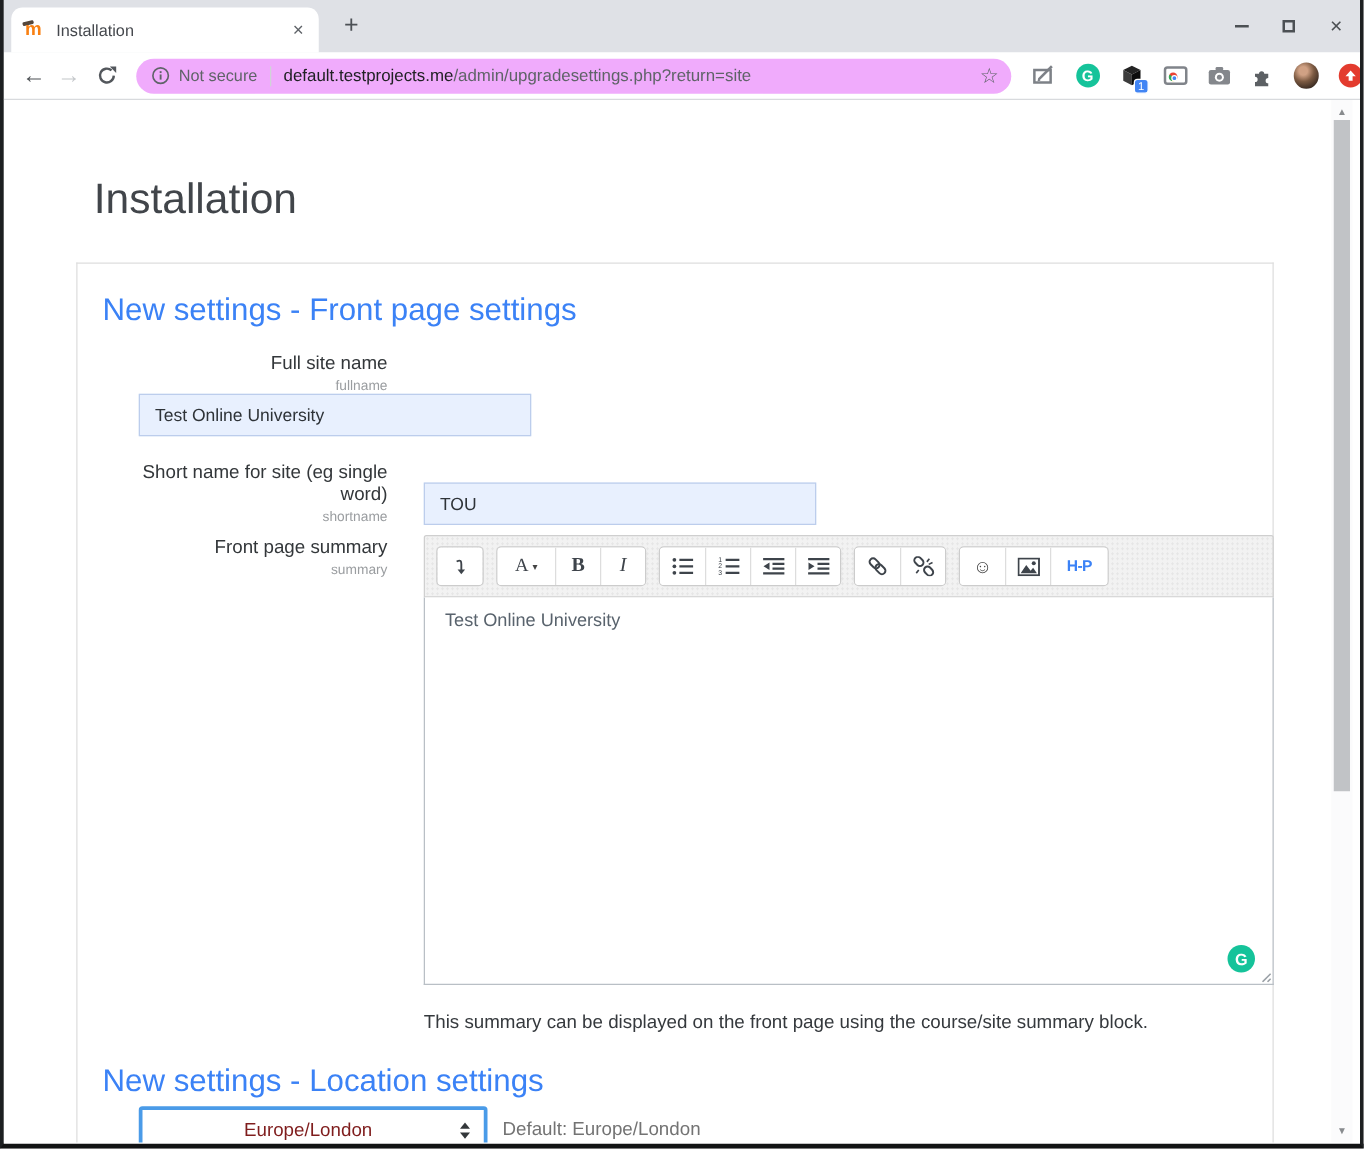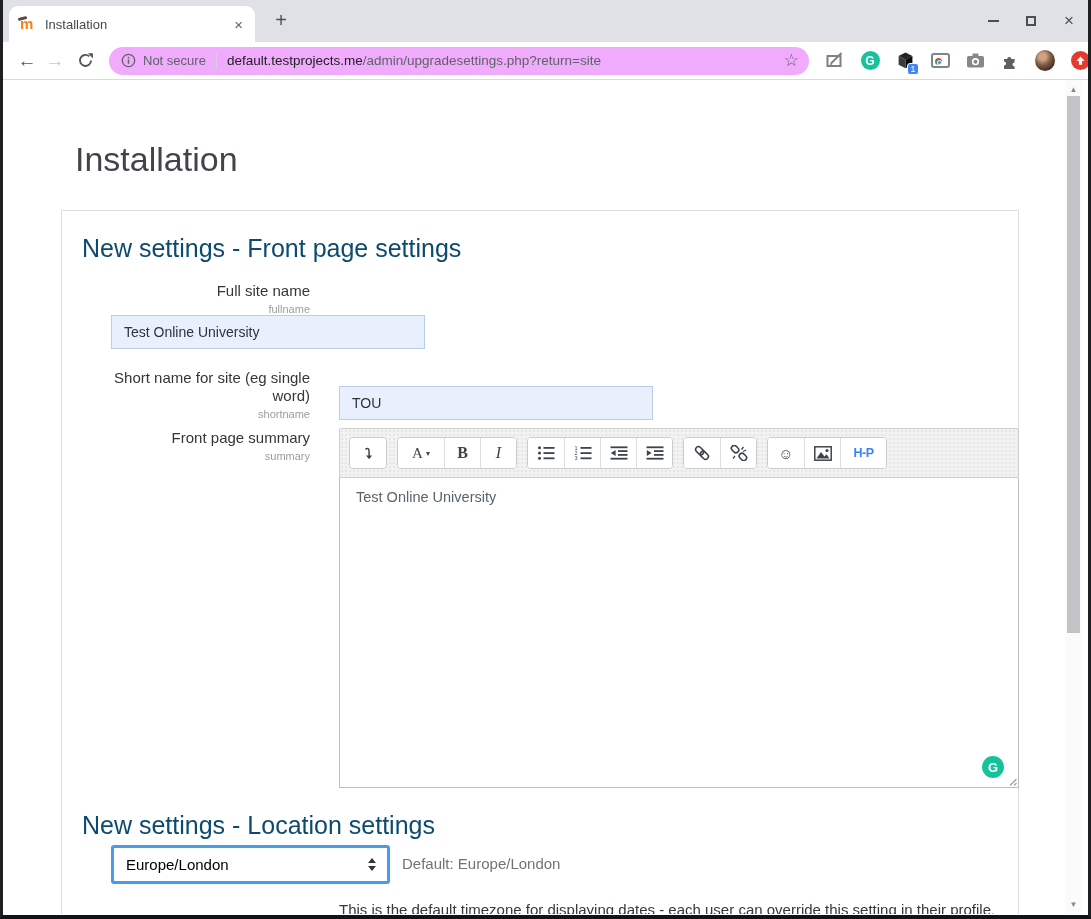--- a/index.html
+++ b/index.html
@@ -45,21 +45,21 @@
   .winext .chromelogo { position:absolute; left:2px; bottom:1px; width:7px; height:7px; border-radius:50%;
      background:conic-gradient(#ea4335 0 120deg,#fbbc05 120deg 200deg,#34a853 200deg 300deg,#ea4335 300deg); }
   .winext .chromelogo::after { content:""; position:absolute; left:2px; top:2px; width:3px; height:3px; border-radius:50%; background:#4285f4; border:0.5px solid #fff; }
   .avatar { width:21px; height:21px; border-radius:50%; background:radial-gradient(circle at 38% 32%, #d0a184 0 18%, #7c5a42 45%, #3a2b22 78%, #241c16); }
   .update-circle { width:19px; height:19px; border-radius:50%; background:#e33b2e; display:flex; align-items:center; justify-content:center; }
 
   
   .content { position:relative; height:834px; background:#fff; overflow:hidden; }
   .page-title { margin:59px 0 0 72px; font-size:34px; font-weight:400; color:#41454a; line-height:40px; }
   .settings-box { margin:31px 0 0 58px; width:958px; height:1200px; border:1px solid #dedede; border-bottom:none; padding:0 20px; }
-  .sec-h { margin-top:22px; font-size:25px; font-weight:400; color:#0c4a6e; line-height:30px; }
+  .sec-h { margin-top:22px; font-size:25px; font-weight:400; color:#3b82f6; line-height:30px; }
   .sec-h.first { margin-bottom:18px; }
   .form-row { display:flex; align-items:flex-start; }
   .lbl-col { width:228px; text-align:right; padding-top:1px; flex:none; }
   .lbl { font-size:15px; color:#33373a; line-height:18px; }
   .lbl-sub { font-size:11px; color:#9a9da0; margin-top:3px; }
   .ctl-col { margin-left:29px; flex:none; }
   .txt-input { width:314px; height:34px; background:#e8f0fe; border:1px solid #bccdec; font-size:14px; color:#2e3338; padding:0 12px; font-family:"Liberation Sans", sans-serif; }
   .row-gap1 { margin-bottom:19px;flex-direction:column; }
 
   
@@ -80,21 +80,21 @@
   .ed-content { position:relative; width:680px; height:310px; background:#fff; border:1px solid #b9bfc5; border-top:none; padding:11px 16px; }
   .ed-text { font-size:14.5px; color:#59636d; }
   .gram-badge { position:absolute; right:14px; bottom:9px; width:22px; height:22px; border-radius:50%; background:#15c39a; color:#fff; font-weight:bold; font-size:13px; display:flex; align-items:center; justify-content:center; }
   .resize-h { position:absolute; right:1px; bottom:1px; }
 
   .desc { margin-left:257px; margin-top:20px; font-size:15px; color:#35393d; line-height:20px; }
   .sec-h.second { margin-top:22px; margin-bottom:5px; }
 
   .tz-select { width:279px; height:39px; background:#fff; border:3px solid #4a9be8; border-radius:3px;
     display:flex; align-items:center; padding:0 10px 0 12px; }
-  .tz-value { font-size:15px; color:#000000; flex:1 1 auto; }
+  .tz-value { font-size:15px; color:#7f1d1d; flex:1 1 auto;text-align:center; }
   .tz-row-note { font-size:15px; color:#737373; margin-left:12px; padding-top:10px; }
   .tz-desc { margin-top:16px; }
 
   
   .scrollbar { position:absolute; top:0; right:6px; width:17px; height:100%; background:#fbfbfc; }
   .sb-arrow { position:absolute; left:0; width:17px; text-align:center; font-size:8px; color:#888b8e; }
   .sb-up { top:5px; }
   .sb-down { bottom:5px; }
   .sb-thumb { position:absolute; top:16px; left:2px; width:13px; height:537px; background:#c1c3c6; }
 </style>
@@ -335,20 +335,21 @@
               <span class="gram-badge">G</span>
               <svg class="resize-h" width="11" height="11" viewBox="0 0 11 11">
                 <line x1="4" y1="10.5" x2="10.5" y2="4" stroke="#9aa0a6" stroke-width="1.2"></line>
                 <line x1="8" y1="10.5" x2="10.5" y2="8" stroke="#9aa0a6" stroke-width="1.2"></line>
               </svg>
             </div>
           </div>
         </div>
       </div>
 
+      <div class="desc">This summary can be displayed on the front page using the course/site summary block.</div>
 
       <h3 class="sec-h second">New settings - Location settings</h3>
 
       <div class="form-row">
         <div class="ctl-col">
           <div class="tz-select">
             <span class="tz-value">Europe/London</span>
             <svg width="10" height="15" viewBox="0 0 10 15">
               <polygon points="5,1 9,6 1,6" fill="#33373a"></polygon>
               <polygon points="5,14 9,9 1,9" fill="#33373a"></polygon>

